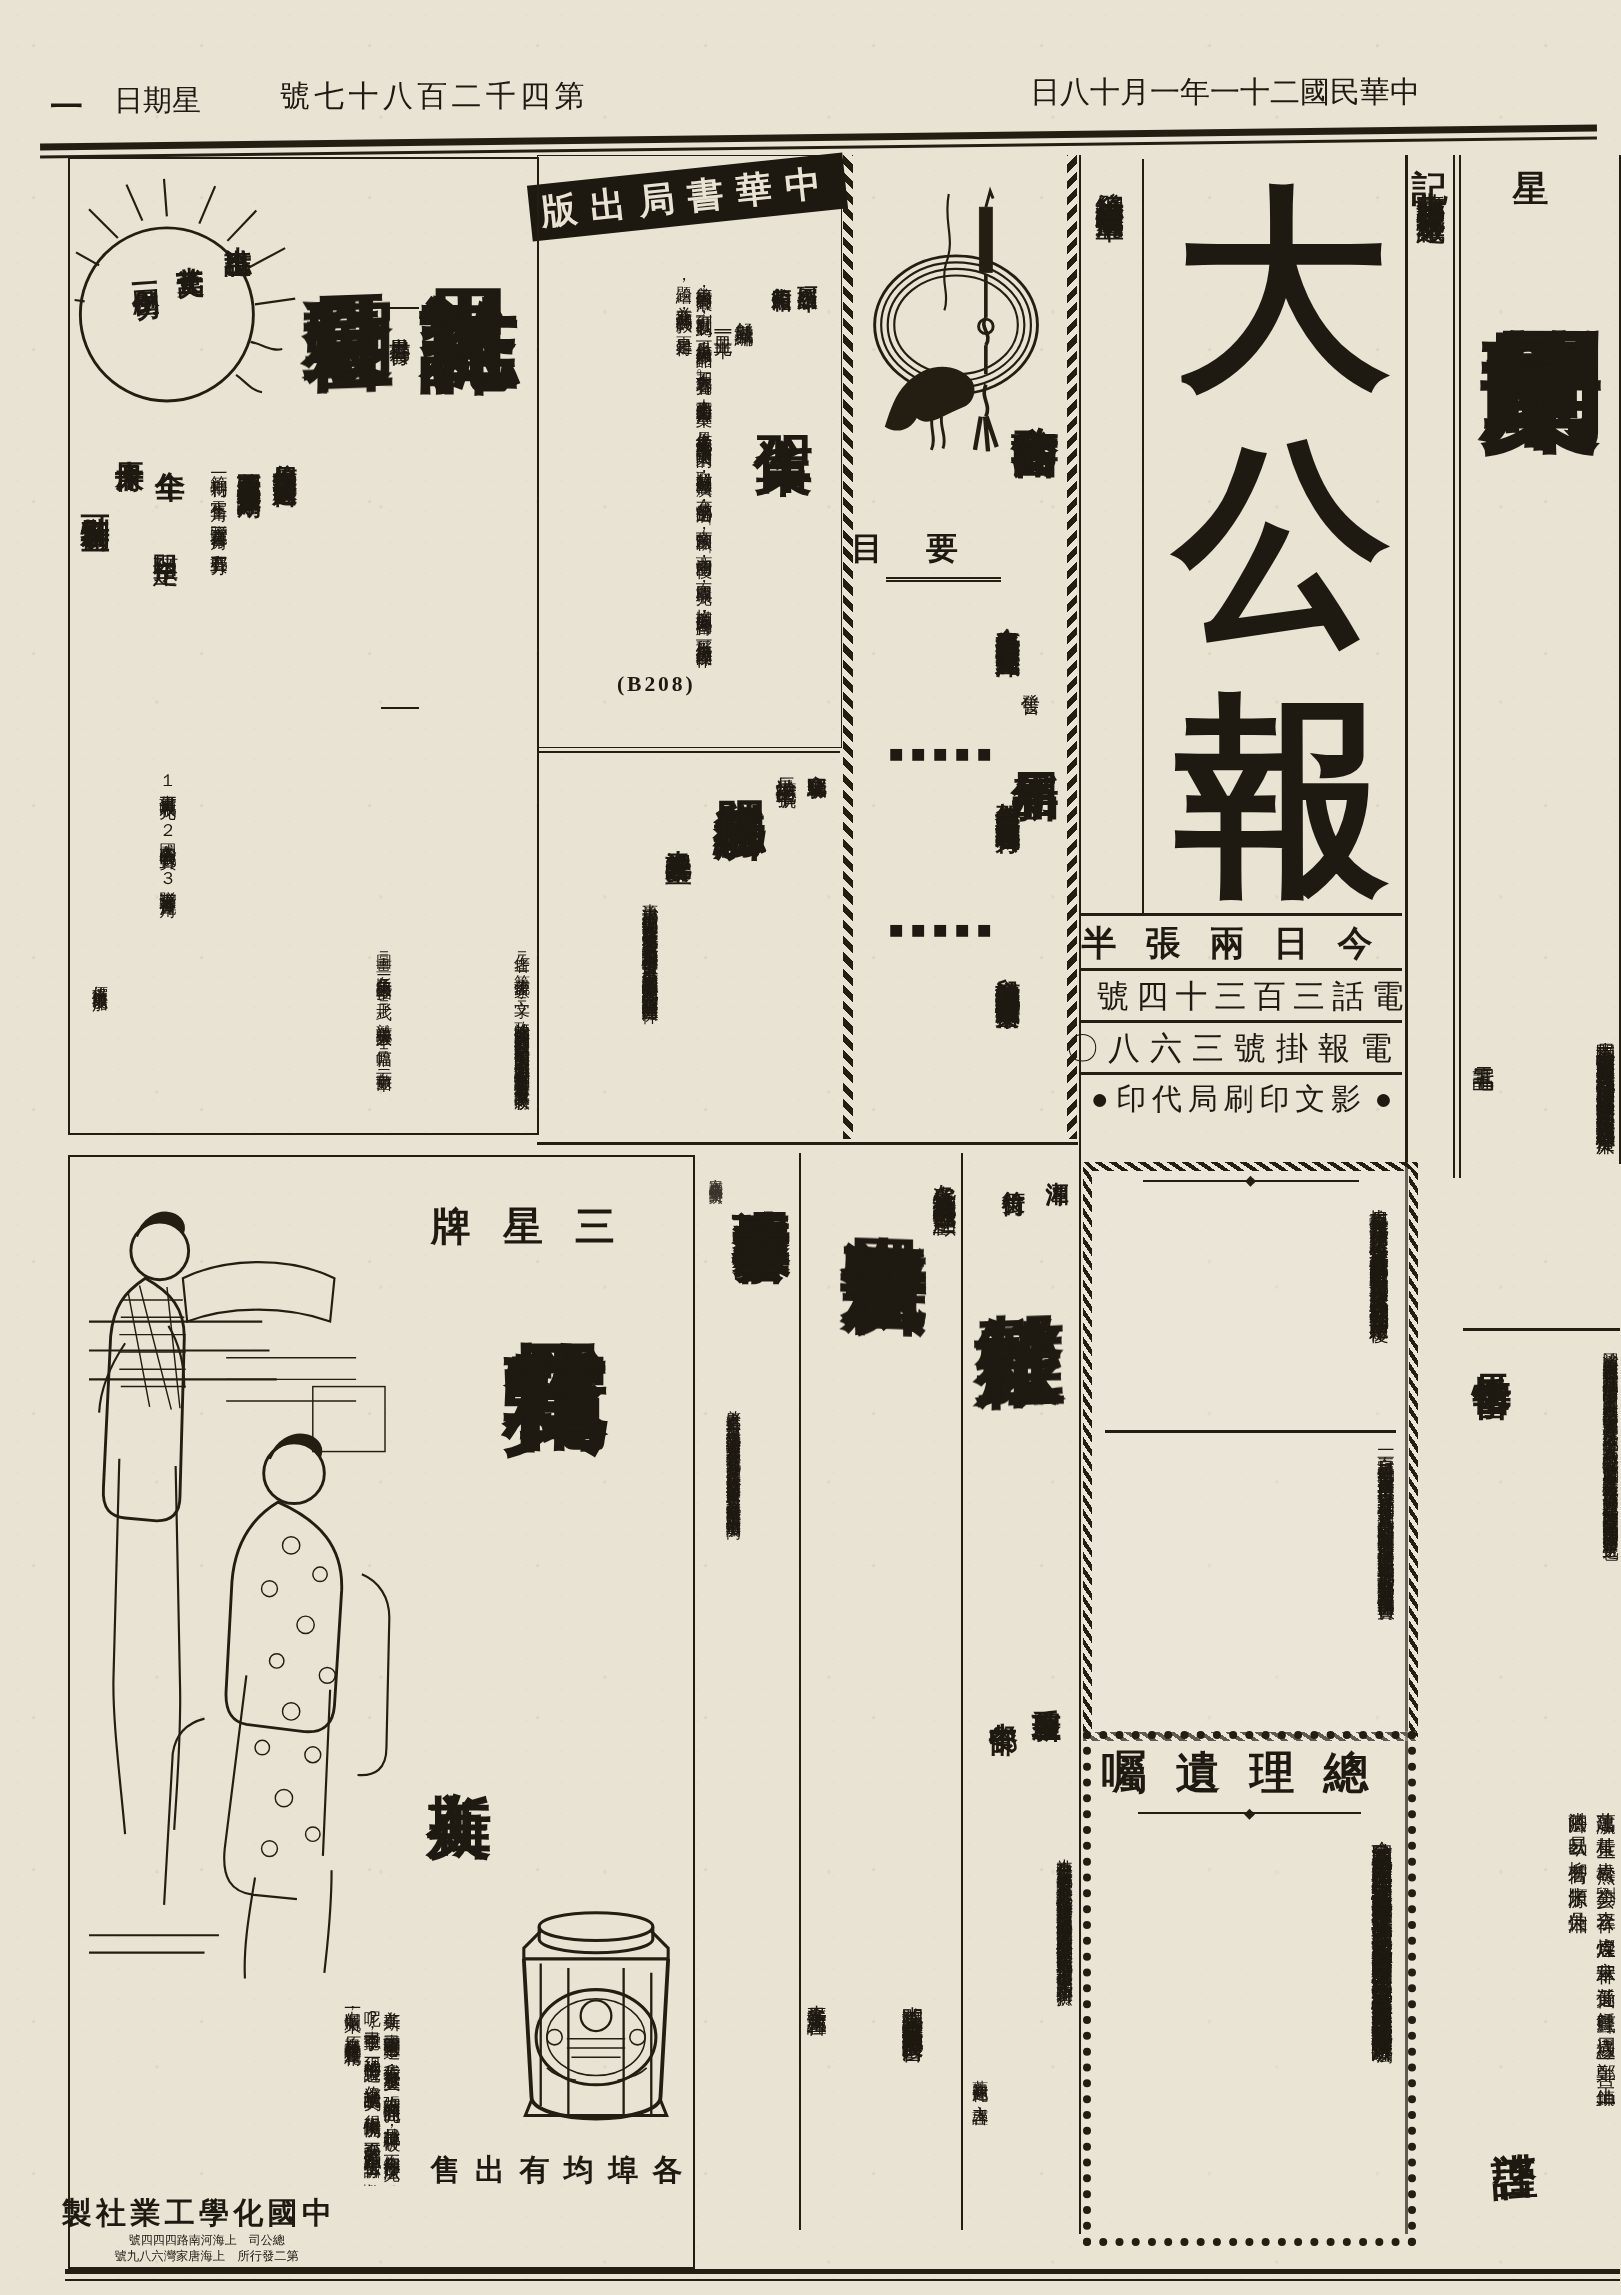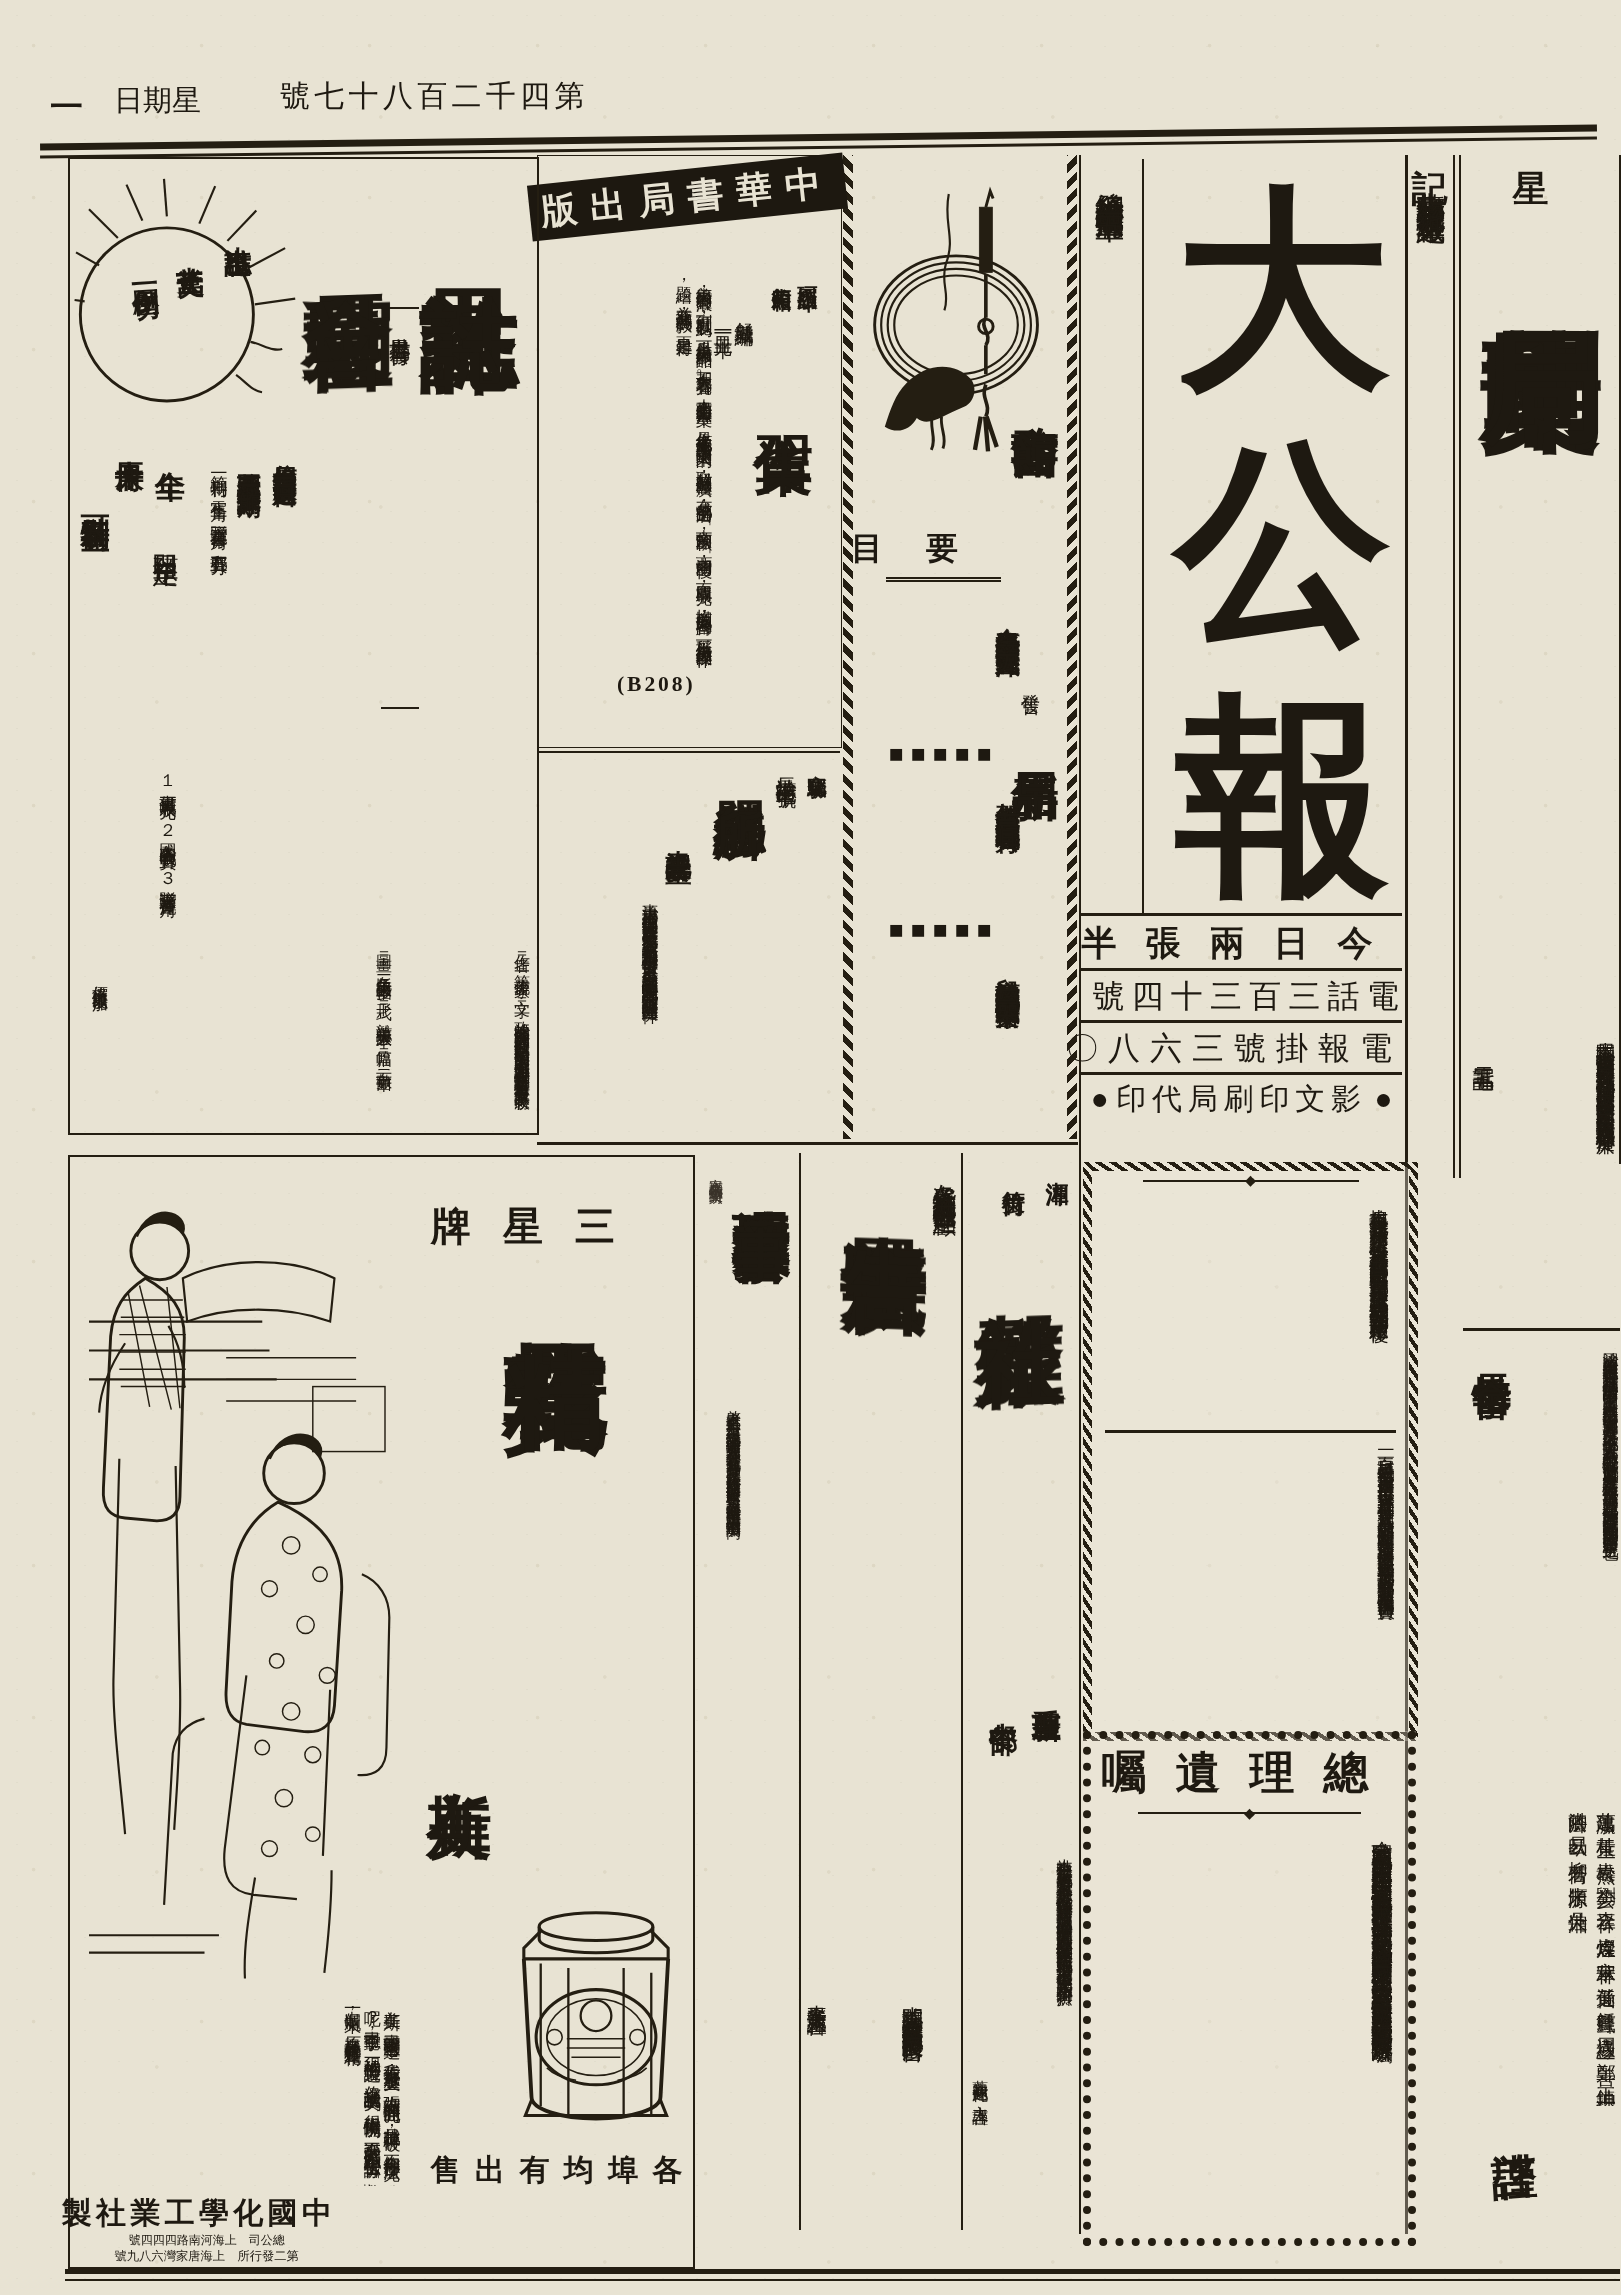--- a/index.html
+++ b/index.html
@@ -35,37 +35,38 @@
     font-size:14.4px;background:transparent;color:#241e12;
   }
   .sq{letter-spacing:7.2px;}
   svg{display:block;}
   .publine{border-top:2.9px solid #241e12;border-bottom:2.9px solid #241e12;padding:11.5px 4.3px;}
 </style>
 </head>
 <body>
 
 <div class="abs" style="left:0;top:0;width:1622px;height:151px;">
+  <div class="abs rtl" style="right:202px;top:72px;font-size:30px;">中華民國二十一年一月十八日</div>
   <div class="abs rtl" style="left:280px;top:76px;font-size:30px;letter-spacing:4.3px;">第四千二百八十七號</div>
   <div class="abs rtl" style="left:114px;top:81px;font-size:29px;">星期日</div>
   <div class="abs" style="left:50px;top:85px;font-size:33px;font-weight:bold;">一</div>
   <div class="abs hrule smudge" style="left:40px;top:134px;width:1557px;height:6.5px;transform:rotate(-0.7deg);"></div>
   <div class="abs hrule smudge" style="left:40px;top:146px;width:1557px;height:2.9px;transform:rotate(-0.7deg);"></div>
 </div>
 
 <div class="abs" style="left:1081px;top:155px;width:321px;height:998px;">
   <div class="abs v col" style="left:8.6px;top:14.4px;height:735px;font-size:29px;line-height:1.4;">總發行所設湖南省城倉後街湘清里三十五</div>
   <div class="abs vrule" style="left:61px;top:4.3px;width:2.2px;height:757px;"></div>
   <div class="abs b" style="left:86px;top:-7.2px;width:231px;font-size:216px;font-weight:900;text-align:center;">大</div>
   <div class="abs b" style="left:86px;top:245px;width:231px;font-size:216px;font-weight:900;text-align:center;">公</div>
   <div class="abs b" style="left:86px;top:499px;width:231px;font-size:216px;font-weight:900;text-align:center;">報</div>
   <div class="abs hrule" style="left:0;top:758px;width:321px;height:2.9px;"></div>
   <div class="abs rtl b" style="left:0;top:765px;width:321px;text-align:center;font-size:35px;letter-spacing:29px;">今日兩張半</div>
   <div class="abs hrule" style="left:0;top:813px;width:321px;height:2.9px;"></div>
-  <div class="abs rtl" style="left:4px;top:820px;width:321px;text-align:right;font-size:32px;letter-spacing:7.2px;">電話三百三十四號</div>
+  <div class="abs rtl" style="left:16px;top:820px;width:321px;text-align:left;font-size:32px;letter-spacing:7.2px;">電話三百三十四號</div>
   <div class="abs hrule" style="left:0;top:865px;width:321px;height:2.9px;"></div>
   <div class="abs rtl" style="left:0;top:872px;width:321px;text-align:center;font-size:32px;letter-spacing:10px;">電報掛號三六八〇</div>
   <div class="abs hrule" style="left:0;top:917px;width:321px;height:2.9px;"></div>
   <div class="abs" style="left:0;top:924px;width:321px;text-align:center;font-size:30px;">
     <span>●</span>
     <span class="rtl" style="letter-spacing:5.8px;">影文印刷局代印</span>
     <span>●</span>
   </div>
 </div>
 

